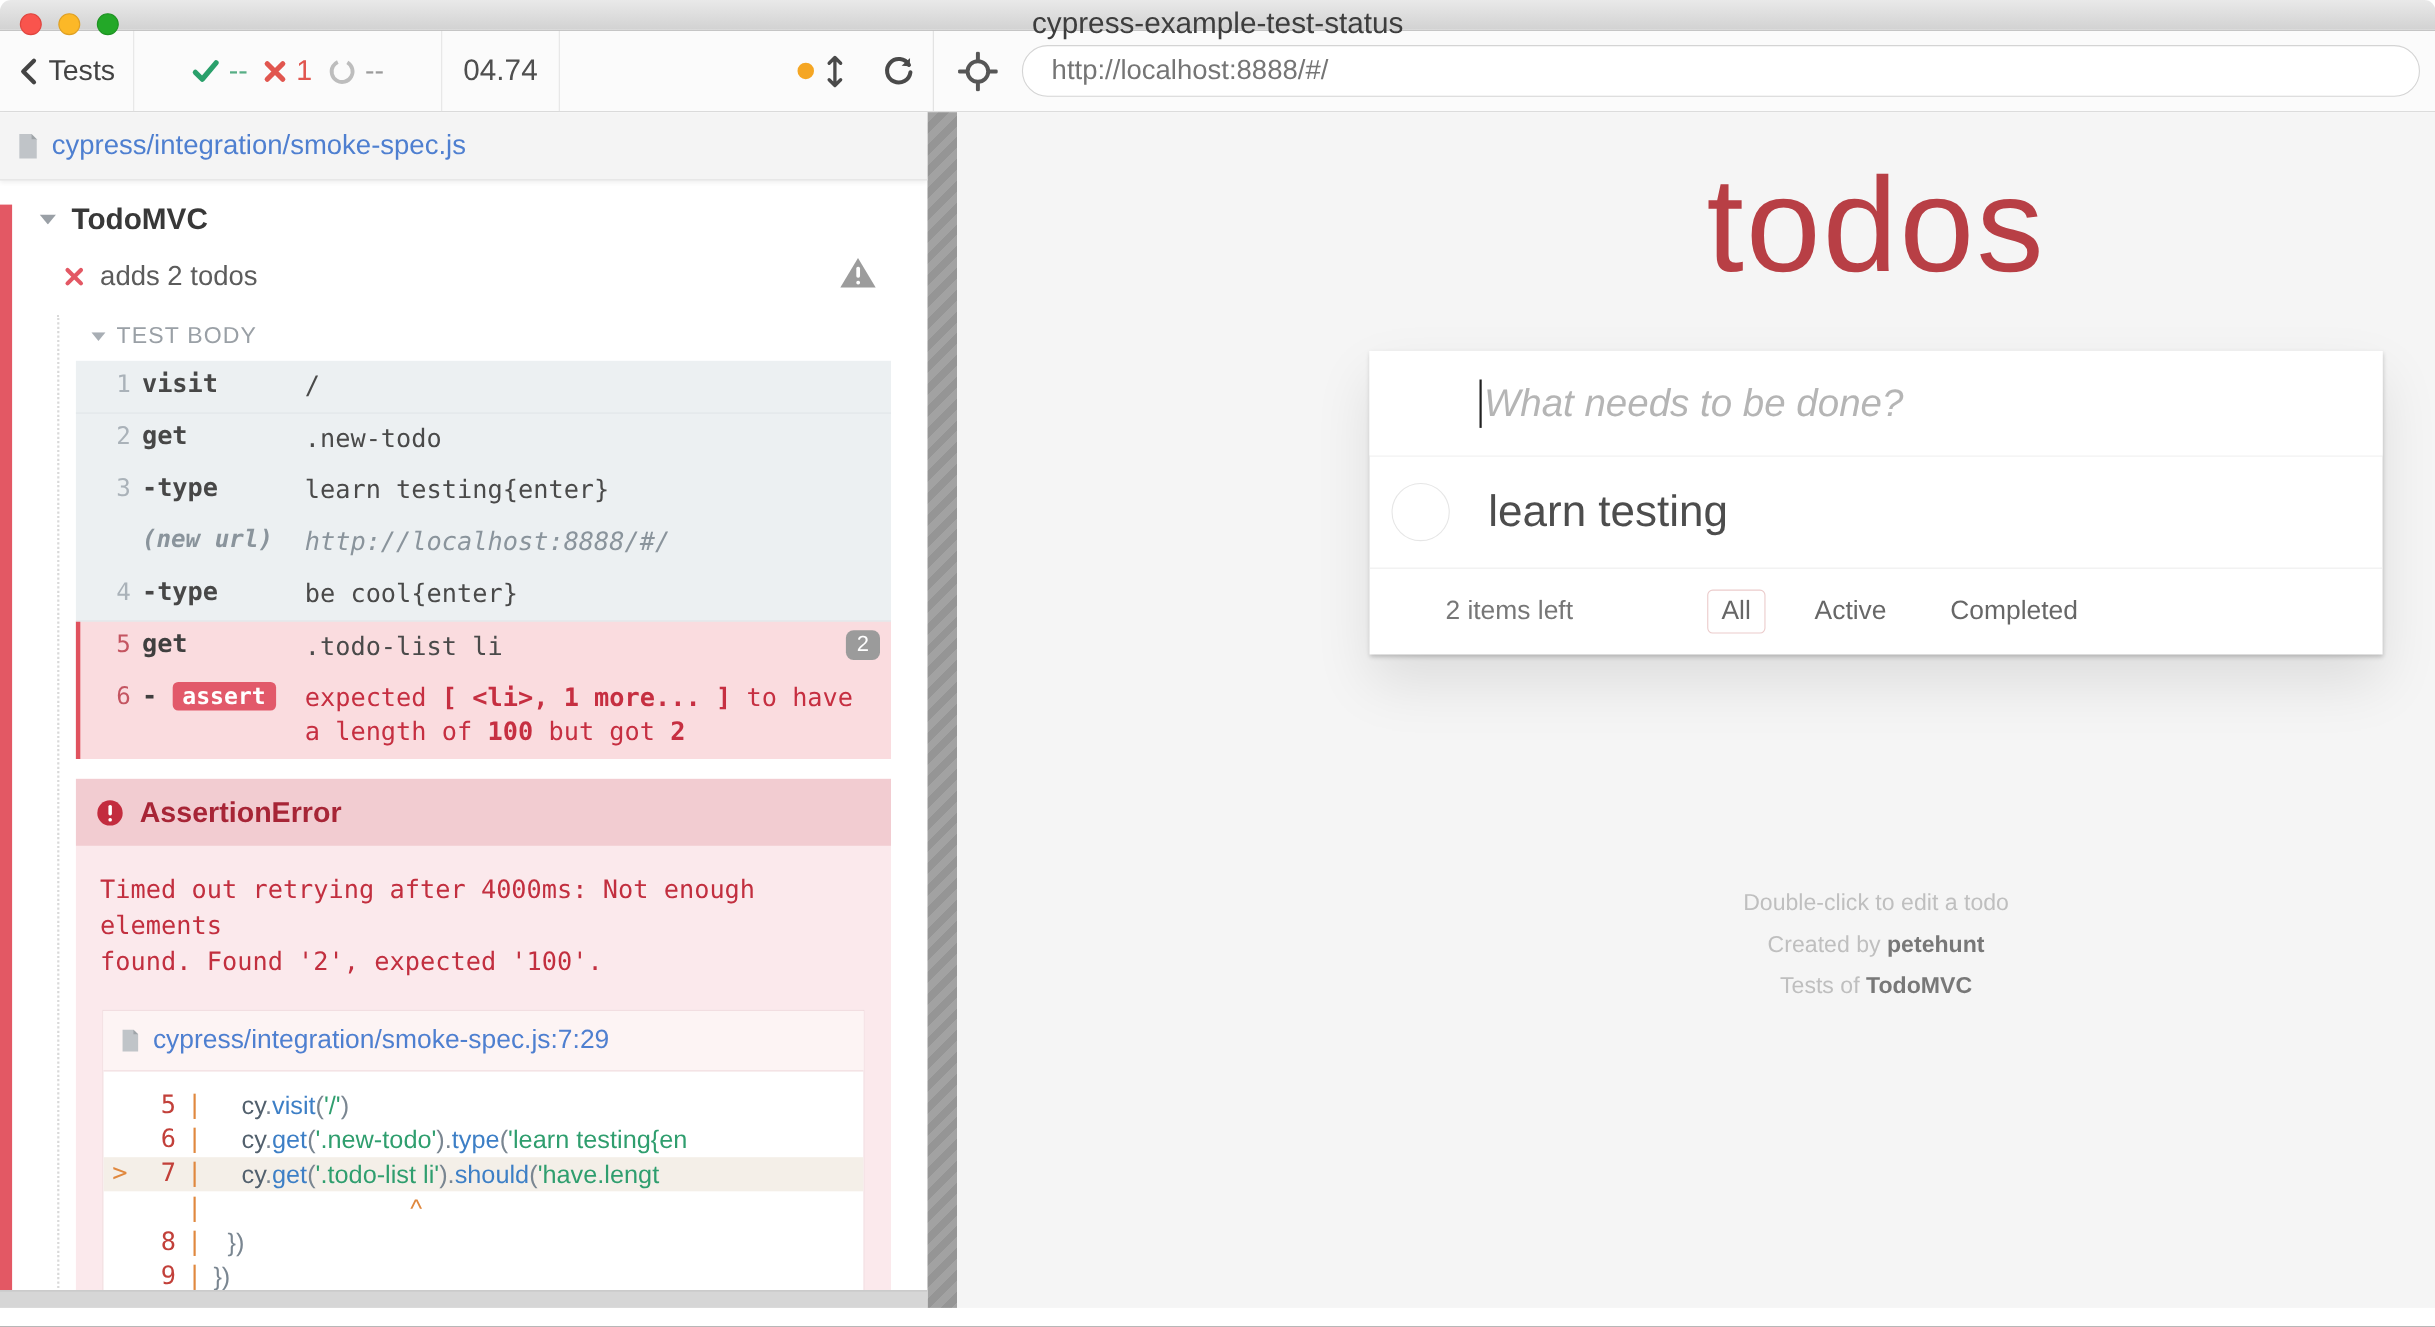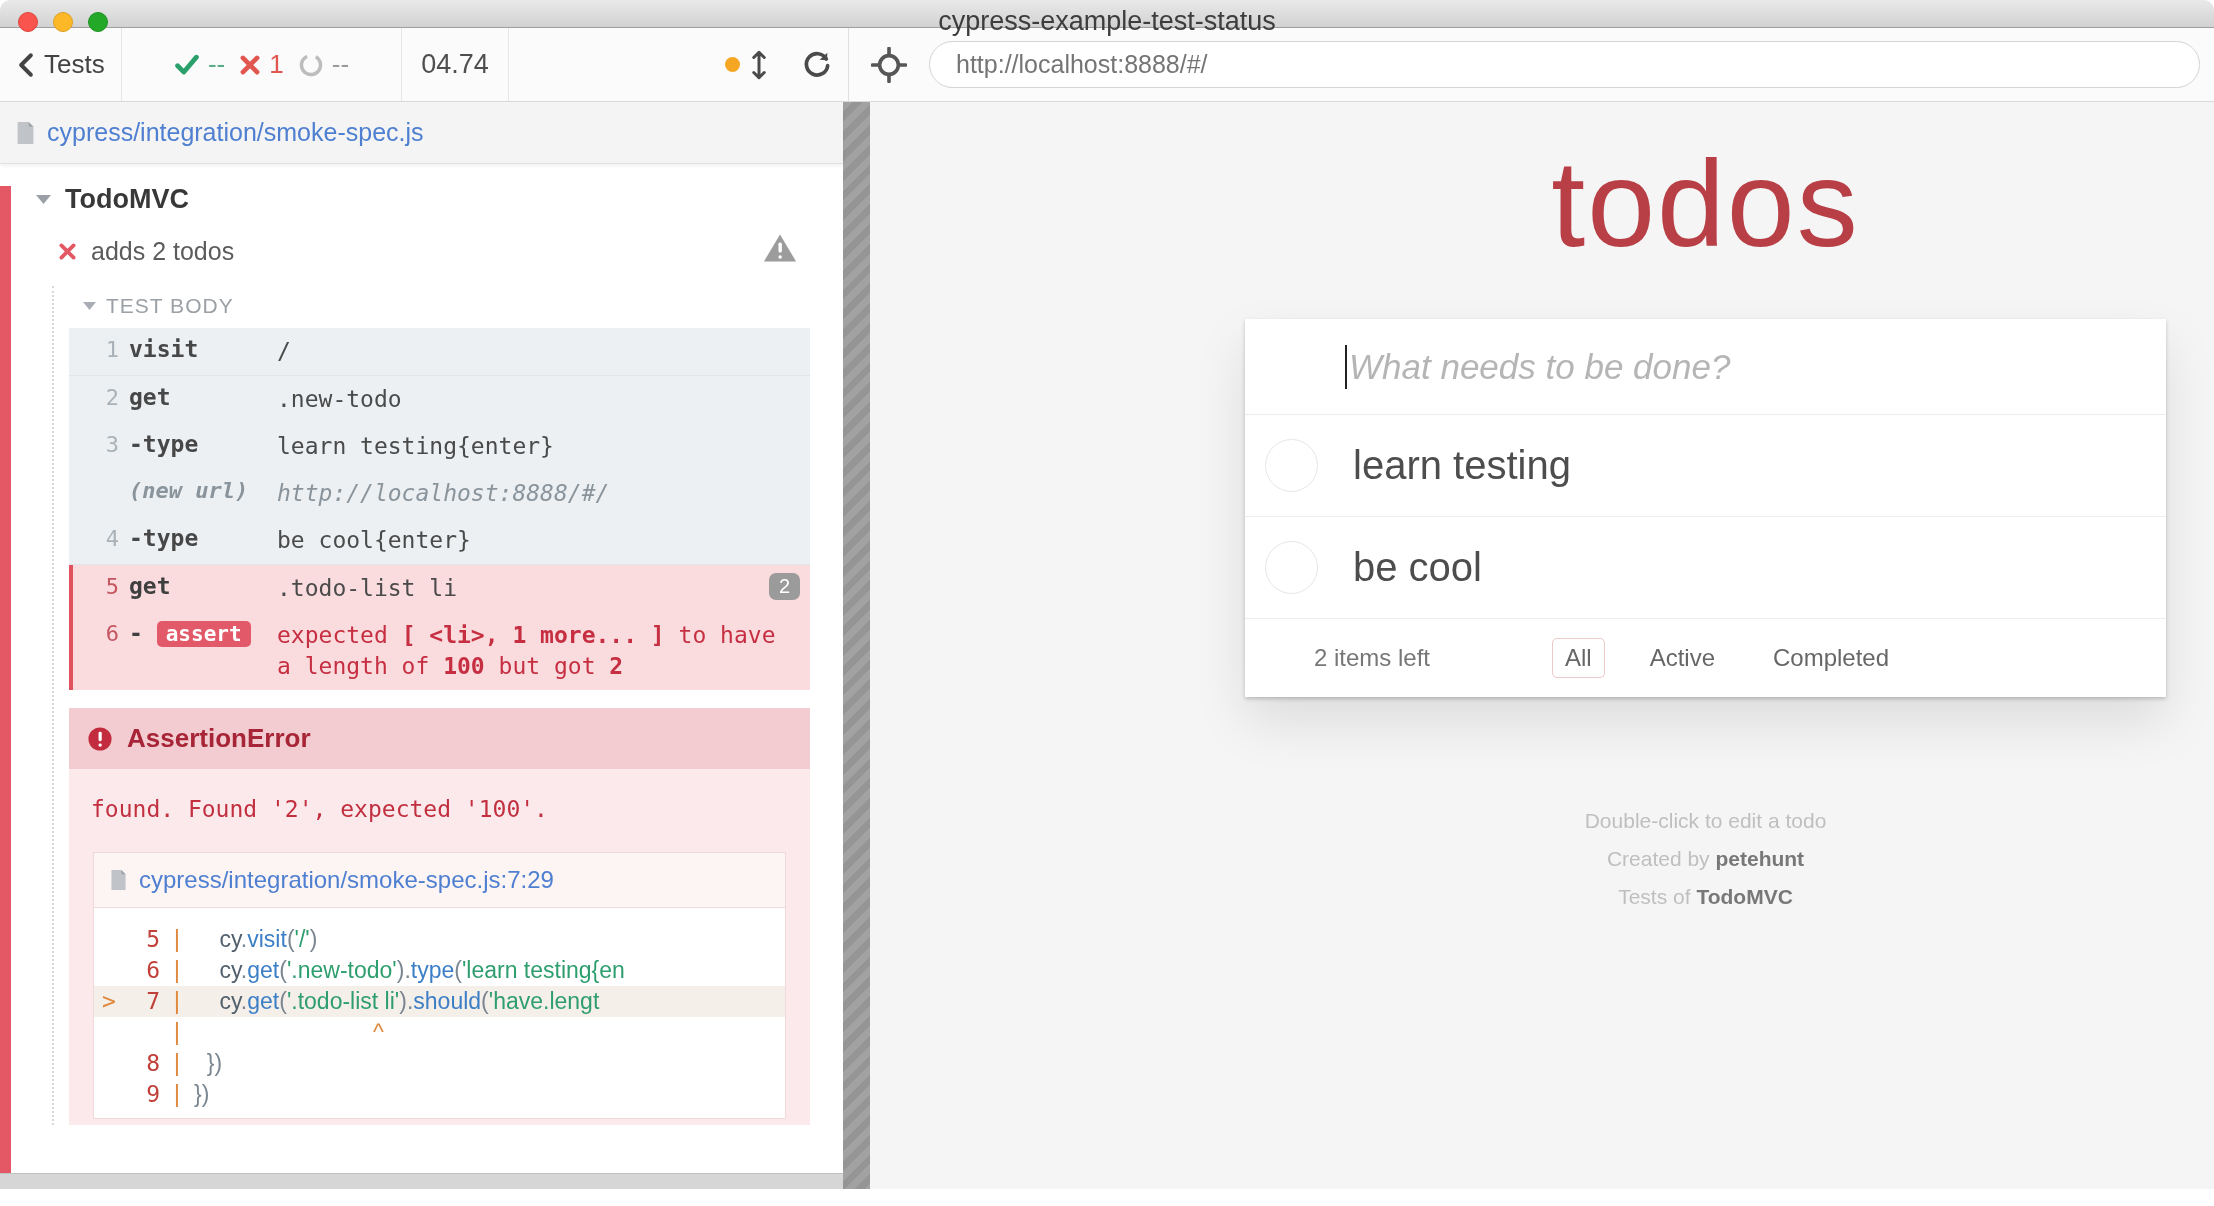--- a/index.html
+++ b/index.html
@@ -310,20 +310,21 @@
                 <svg width="26" height="26" viewBox="0 0 18 18">
                   <circle cx="9" cy="9" r="8" fill="#c32c3e"></circle>
                   <rect x="8" y="4" width="2.2" height="6.6" rx="1" fill="#fff"></rect>
                   <rect x="8" y="12.2" width="2.2" height="2.2" rx="1" fill="#fff"></rect>
                 </svg>
               </span>
               <span class="err-title">AssertionError</span>
             </div>
             <div class="err-body">
               <div class="err-msg">
+                <div>Timed out retrying after 4000ms: Not enough elements</div>
                 <div>found. Found '2', expected '100'.</div>
               </div>
 
               <div class="code-frame">
                 <div class="cf-head">
                   <span>
                     <svg width="17" height="22" viewBox="0 0 12 15">
                         <path d="M1 0.5 h7 l3 3 v11 h-10 z" fill="#c0c4c8"></path>
                         <path d="M8 0.5 l3 3 h-3 z" fill="#9fa4a8"></path>
                       </svg>
@@ -381,24 +382,20 @@
 
       <div class="todo-card">
         <div class="new-todo-wrap">
           <input class="new-todo" placeholder="What needs to be done?" style="">
           <div class="cursor-bar"></div>
         </div>
         <div class="todo-item">
           <span class="toggle"></span>
           <span class="todo-label">learn testing</span>
         </div>
-        <div class="todo-item">
-          <span class="toggle"></span>
-          <span class="todo-label">be cool</span>
-        </div>
         <div class="todo-foot">
           <span>2 items left</span>
           <span class="filters">
             <span class="filter sel">All</span>
             <span class="filter">Active</span>
             <span class="filter">Completed</span>
           </span>
         </div>
       </div>
       <div class="todo-card" style="top:595px; height:0; box-shadow:none; background:none;">

